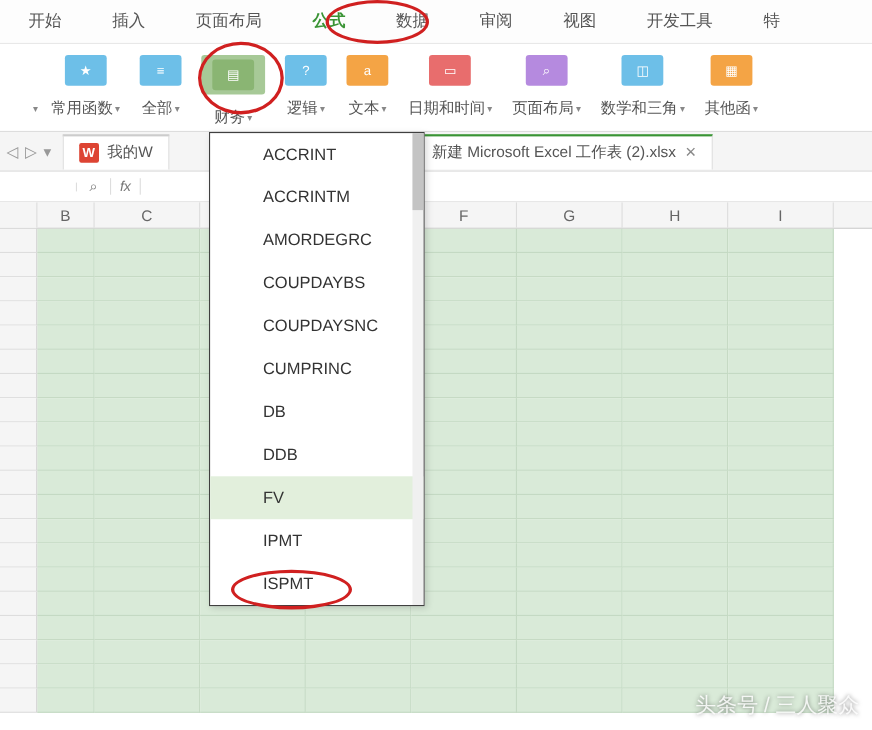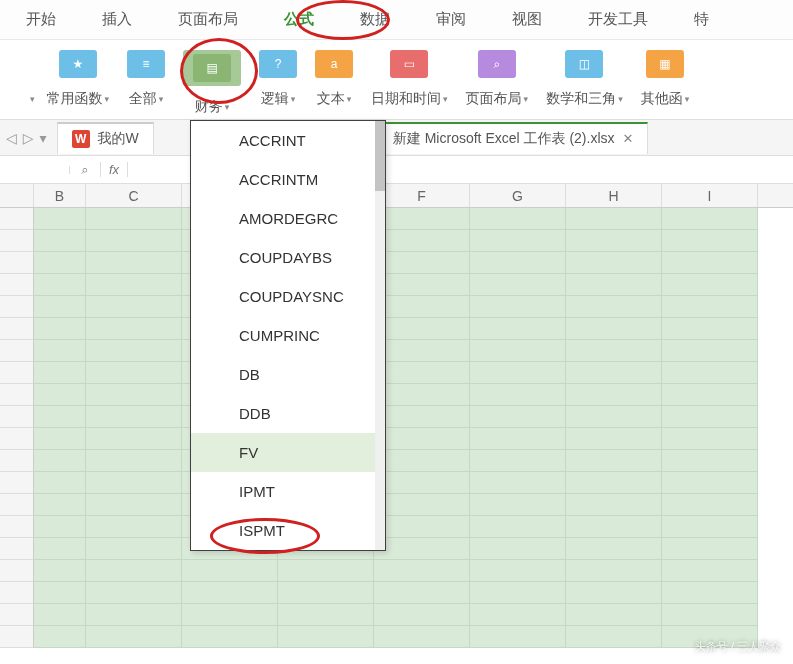--- a/index.html
+++ b/index.html
@@ -52,21 +52,21 @@
 .dd-item { padding: 11px 10px 11px 48px; font-size: 15px; color: #333; cursor: pointer; }
 .dd-item.hover { background: #e2efdc; }
 
 
 .circle { position: absolute; border: 3px solid #d02020; border-radius: 50%; pointer-events: none; z-index: 20; }
 .c1 { left: 296px; top: 0px; width: 94px; height: 40px; }
 .c2 { left: 180px; top: 38px; width: 78px; height: 66px; }
 .c3 { left: 210px; top: 518px; width: 110px; height: 36px; }
 
 
-.watermark { position: absolute; right: 12px; bottom: 10px; color: rgba(255,255,255,0.85); font-size: 11px; text-shadow: 0 0 4px rgba(0,0,0,0.5); z-index: 30; }
+.watermark { position: absolute; right: 12px; bottom: 10px; color: rgba(255,255,255,0.85); font-size: 19px; text-shadow: 0 0 4px rgba(0,0,0,0.5); z-index: 30; }
 </style>
 </head>
 <body>
 
 <div class="menu-bar" id="menu-bar">
     <span class="menu-item">开始</span>
     <span class="menu-item">插入</span>
     <span class="menu-item">页面布局</span>
     <span class="menu-item active">公式</span>
     <span class="menu-item">数据</span>

